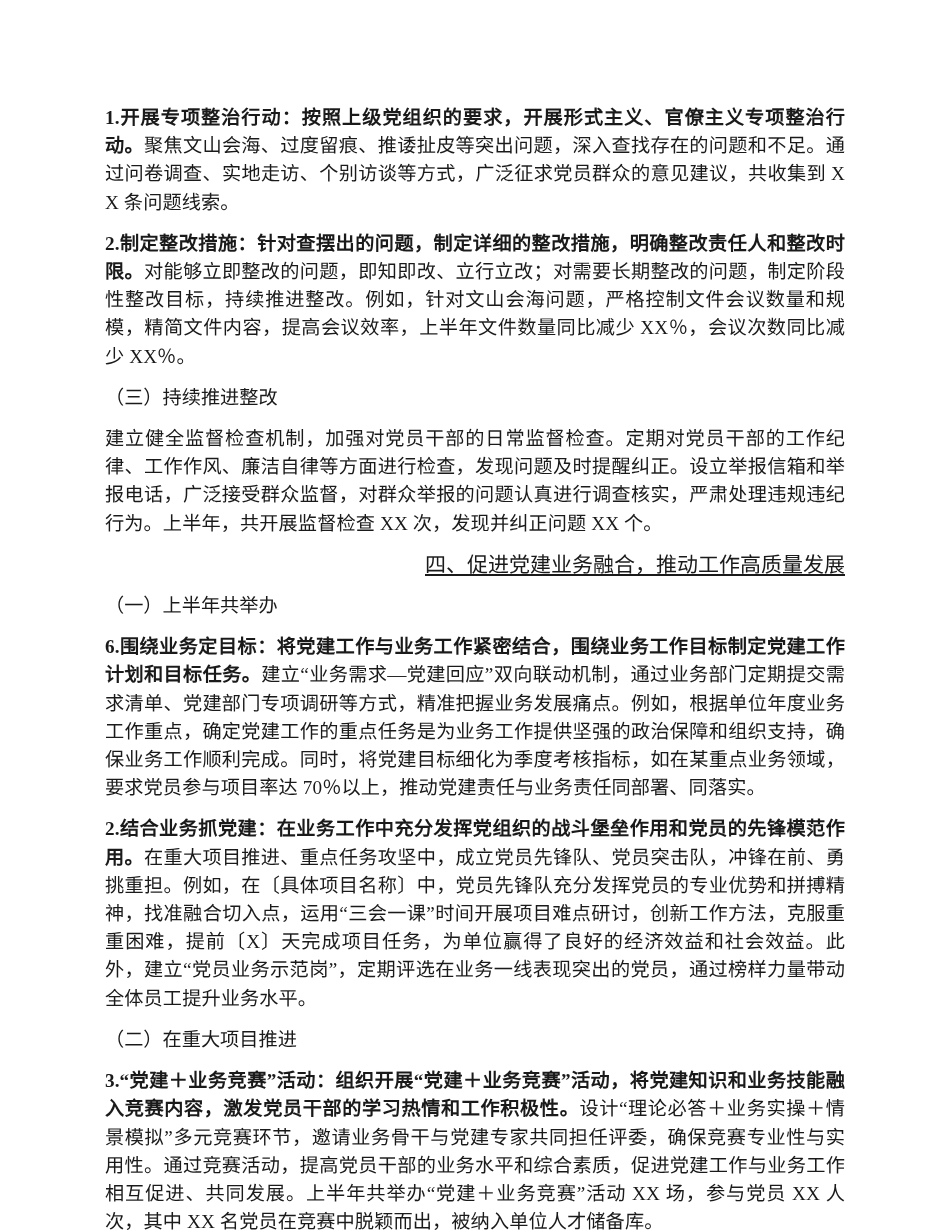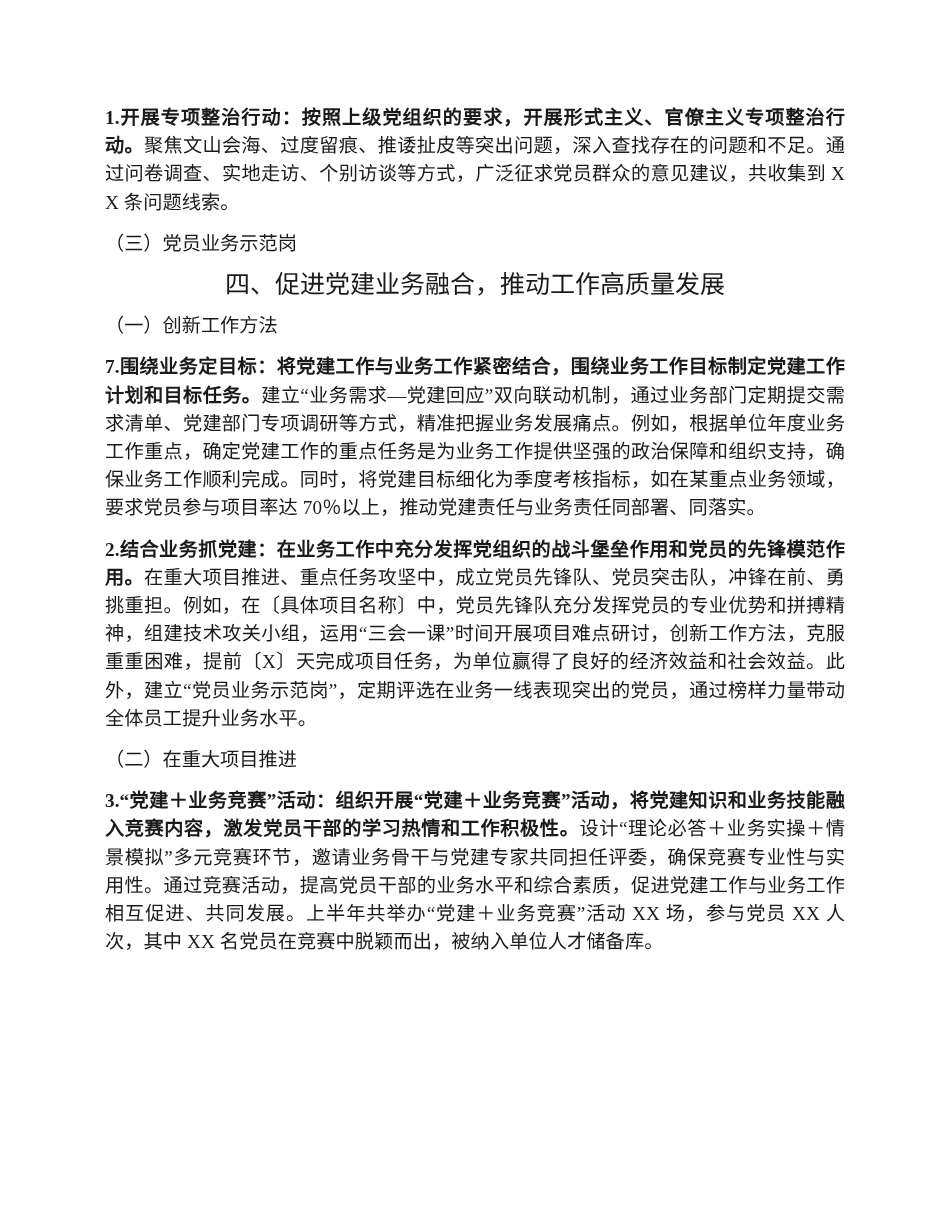--- a/index.html
+++ b/index.html
@@ -30,25 +30,26 @@
   .para {
     font-size: 19.2px;
     line-height: 28.2px;
     text-align: justify;
     text-justify: inter-ideograph;
     margin: 0 0 13px 0;
     letter-spacing: 0.1px;
     word-break: break-all;
   }
   .heading-num {
-    font-size: 25px;
+    font-size: 21px;
     line-height: 28.2px;
     margin: 0 0 13px 0;
     font-weight: 400;
-    text-align: center;
+    text-align: right;
+    text-decoration: underline;
   }
   .heading-sub {
     font-size: 19.2px;
     line-height: 28.2px;
     margin: 0 0 13px 0;
     font-weight: 400;
     text-align: left;
   }
   .lead {
     font-weight: 700;
@@ -58,30 +59,32 @@
   }
 </style>
 </head>
 <body>
 
 <div class="page">
   <div class="doc-body">
 
     <p class="para"><span class="lead">1.开展专项整治行动：按照上级党组织的要求，开展形式主义、官僚主义专项整治行动。</span><span class="rest">聚焦文山会海、过度留痕、推诿扯皮等突出问题，深入查找存在的问题和不足。通过问卷调查、实地走访、个别访谈等方式，广泛征求党员群众的意见建议，共收集到 XX 条问题线索。</span></p>
 
+    <p class="para"><span class="lead">2.制定整改措施：针对查摆出的问题，制定详细的整改措施，明确整改责任人和整改时限。</span><span class="rest">对能够立即整改的问题，即知即改、立行立改；对需要长期整改的问题，制定阶段性整改目标，持续推进整改。例如，针对文山会海问题，严格控制文件会议数量和规模，精简文件内容，提高会议效率，上半年文件数量同比减少 XX％，会议次数同比减少 XX％。</span></p>
 
-    <p class="heading-sub">（三）党员业务示范岗</p>
+    <p class="heading-sub">（三）持续推进整改</p>
 
+    <p class="para">建立健全监督检查机制，加强对党员干部的日常监督检查。定期对党员干部的工作纪律、工作作风、廉洁自律等方面进行检查，发现问题及时提醒纠正。设立举报信箱和举报电话，广泛接受群众监督，对群众举报的问题认真进行调查核实，严肃处理违规违纪行为。上半年，共开展监督检查 XX 次，发现并纠正问题 XX 个。</p>
 
     <p class="heading-num">四、促进党建业务融合，推动工作高质量发展</p>
 
-    <p class="heading-sub">（一）创新工作方法</p>
+    <p class="heading-sub">（一）上半年共举办</p>
 
-    <p class="para"><span class="lead">7.围绕业务定目标：将党建工作与业务工作紧密结合，围绕业务工作目标制定党建工作计划和目标任务。</span><span class="rest">建立“业务需求—党建回应”双向联动机制，通过业务部门定期提交需求清单、党建部门专项调研等方式，精准把握业务发展痛点。例如，根据单位年度业务工作重点，确定党建工作的重点任务是为业务工作提供坚强的政治保障和组织支持，确保业务工作顺利完成。同时，将党建目标细化为季度考核指标，如在某重点业务领域，要求党员参与项目率达 70％以上，推动党建责任与业务责任同部署、同落实。</span></p>
+    <p class="para"><span class="lead">6.围绕业务定目标：将党建工作与业务工作紧密结合，围绕业务工作目标制定党建工作计划和目标任务。</span><span class="rest">建立“业务需求—党建回应”双向联动机制，通过业务部门定期提交需求清单、党建部门专项调研等方式，精准把握业务发展痛点。例如，根据单位年度业务工作重点，确定党建工作的重点任务是为业务工作提供坚强的政治保障和组织支持，确保业务工作顺利完成。同时，将党建目标细化为季度考核指标，如在某重点业务领域，要求党员参与项目率达 70％以上，推动党建责任与业务责任同部署、同落实。</span></p>
 
-    <p class="para"><span class="lead">2.结合业务抓党建：在业务工作中充分发挥党组织的战斗堡垒作用和党员的先锋模范作用。</span><span class="rest">在重大项目推进、重点任务攻坚中，成立党员先锋队、党员突击队，冲锋在前、勇挑重担。例如，在〔具体项目名称〕中，党员先锋队充分发挥党员的专业优势和拼搏精神，组建技术攻关小组，运用“三会一课”时间开展项目难点研讨，创新工作方法，克服重重困难，提前〔X〕天完成项目任务，为单位赢得了良好的经济效益和社会效益。此外，建立“党员业务示范岗”，定期评选在业务一线表现突出的党员，通过榜样力量带动全体员工提升业务水平。</span></p>
+    <p class="para"><span class="lead">2.结合业务抓党建：在业务工作中充分发挥党组织的战斗堡垒作用和党员的先锋模范作用。</span><span class="rest">在重大项目推进、重点任务攻坚中，成立党员先锋队、党员突击队，冲锋在前、勇挑重担。例如，在〔具体项目名称〕中，党员先锋队充分发挥党员的专业优势和拼搏精神，找准融合切入点，运用“三会一课”时间开展项目难点研讨，创新工作方法，克服重重困难，提前〔X〕天完成项目任务，为单位赢得了良好的经济效益和社会效益。此外，建立“党员业务示范岗”，定期评选在业务一线表现突出的党员，通过榜样力量带动全体员工提升业务水平。</span></p>
 
     <p class="heading-sub">（二）在重大项目推进</p>
 
     <p class="para"><span class="lead">3.“党建＋业务竞赛”活动：组织开展“党建＋业务竞赛”活动，将党建知识和业务技能融入竞赛内容，激发党员干部的学习热情和工作积极性。</span><span class="rest">设计“理论必答＋业务实操＋情景模拟”多元竞赛环节，邀请业务骨干与党建专家共同担任评委，确保竞赛专业性与实用性。通过竞赛活动，提高党员干部的业务水平和综合素质，促进党建工作与业务工作相互促进、共同发展。上半年共举办“党建＋业务竞赛”活动 XX 场，参与党员 XX 人次，其中 XX 名党员在竞赛中脱颖而出，被纳入单位人才储备库。</span></p>
 
   </div>
 </div>
 
 </body></html>

